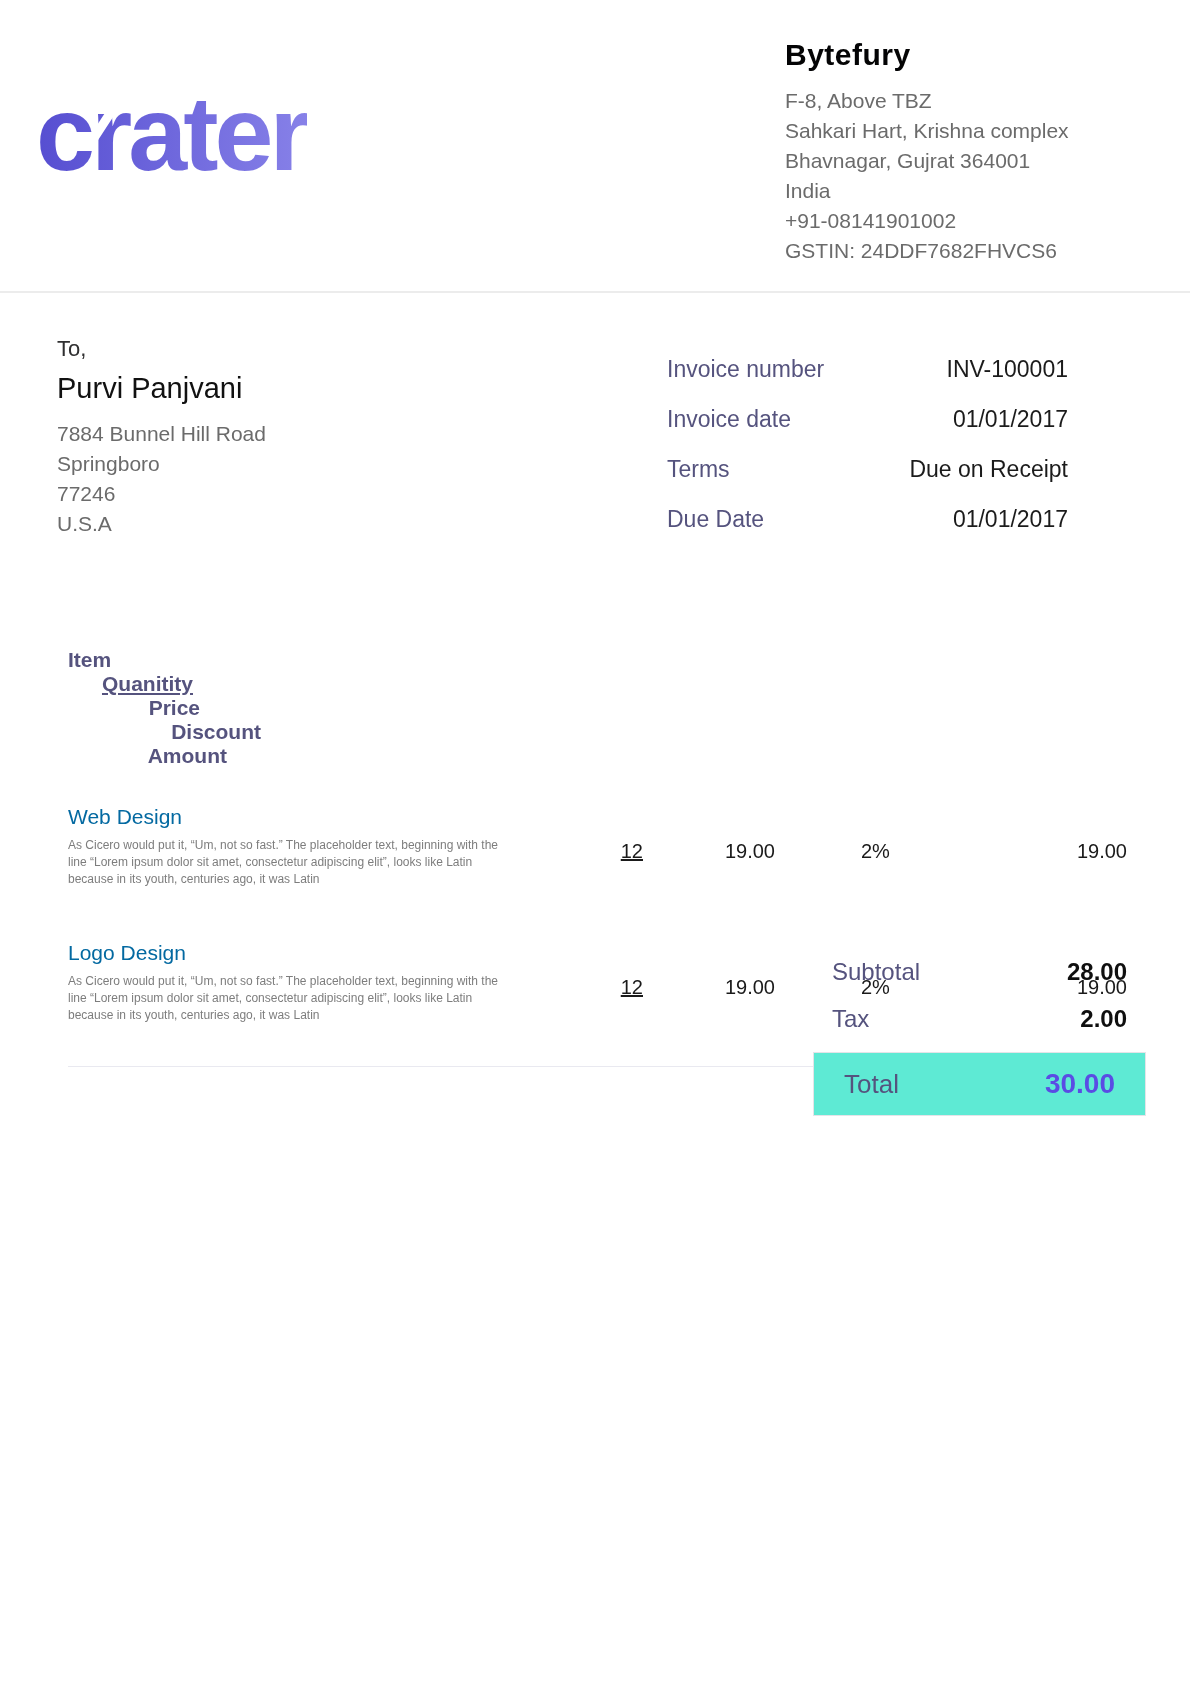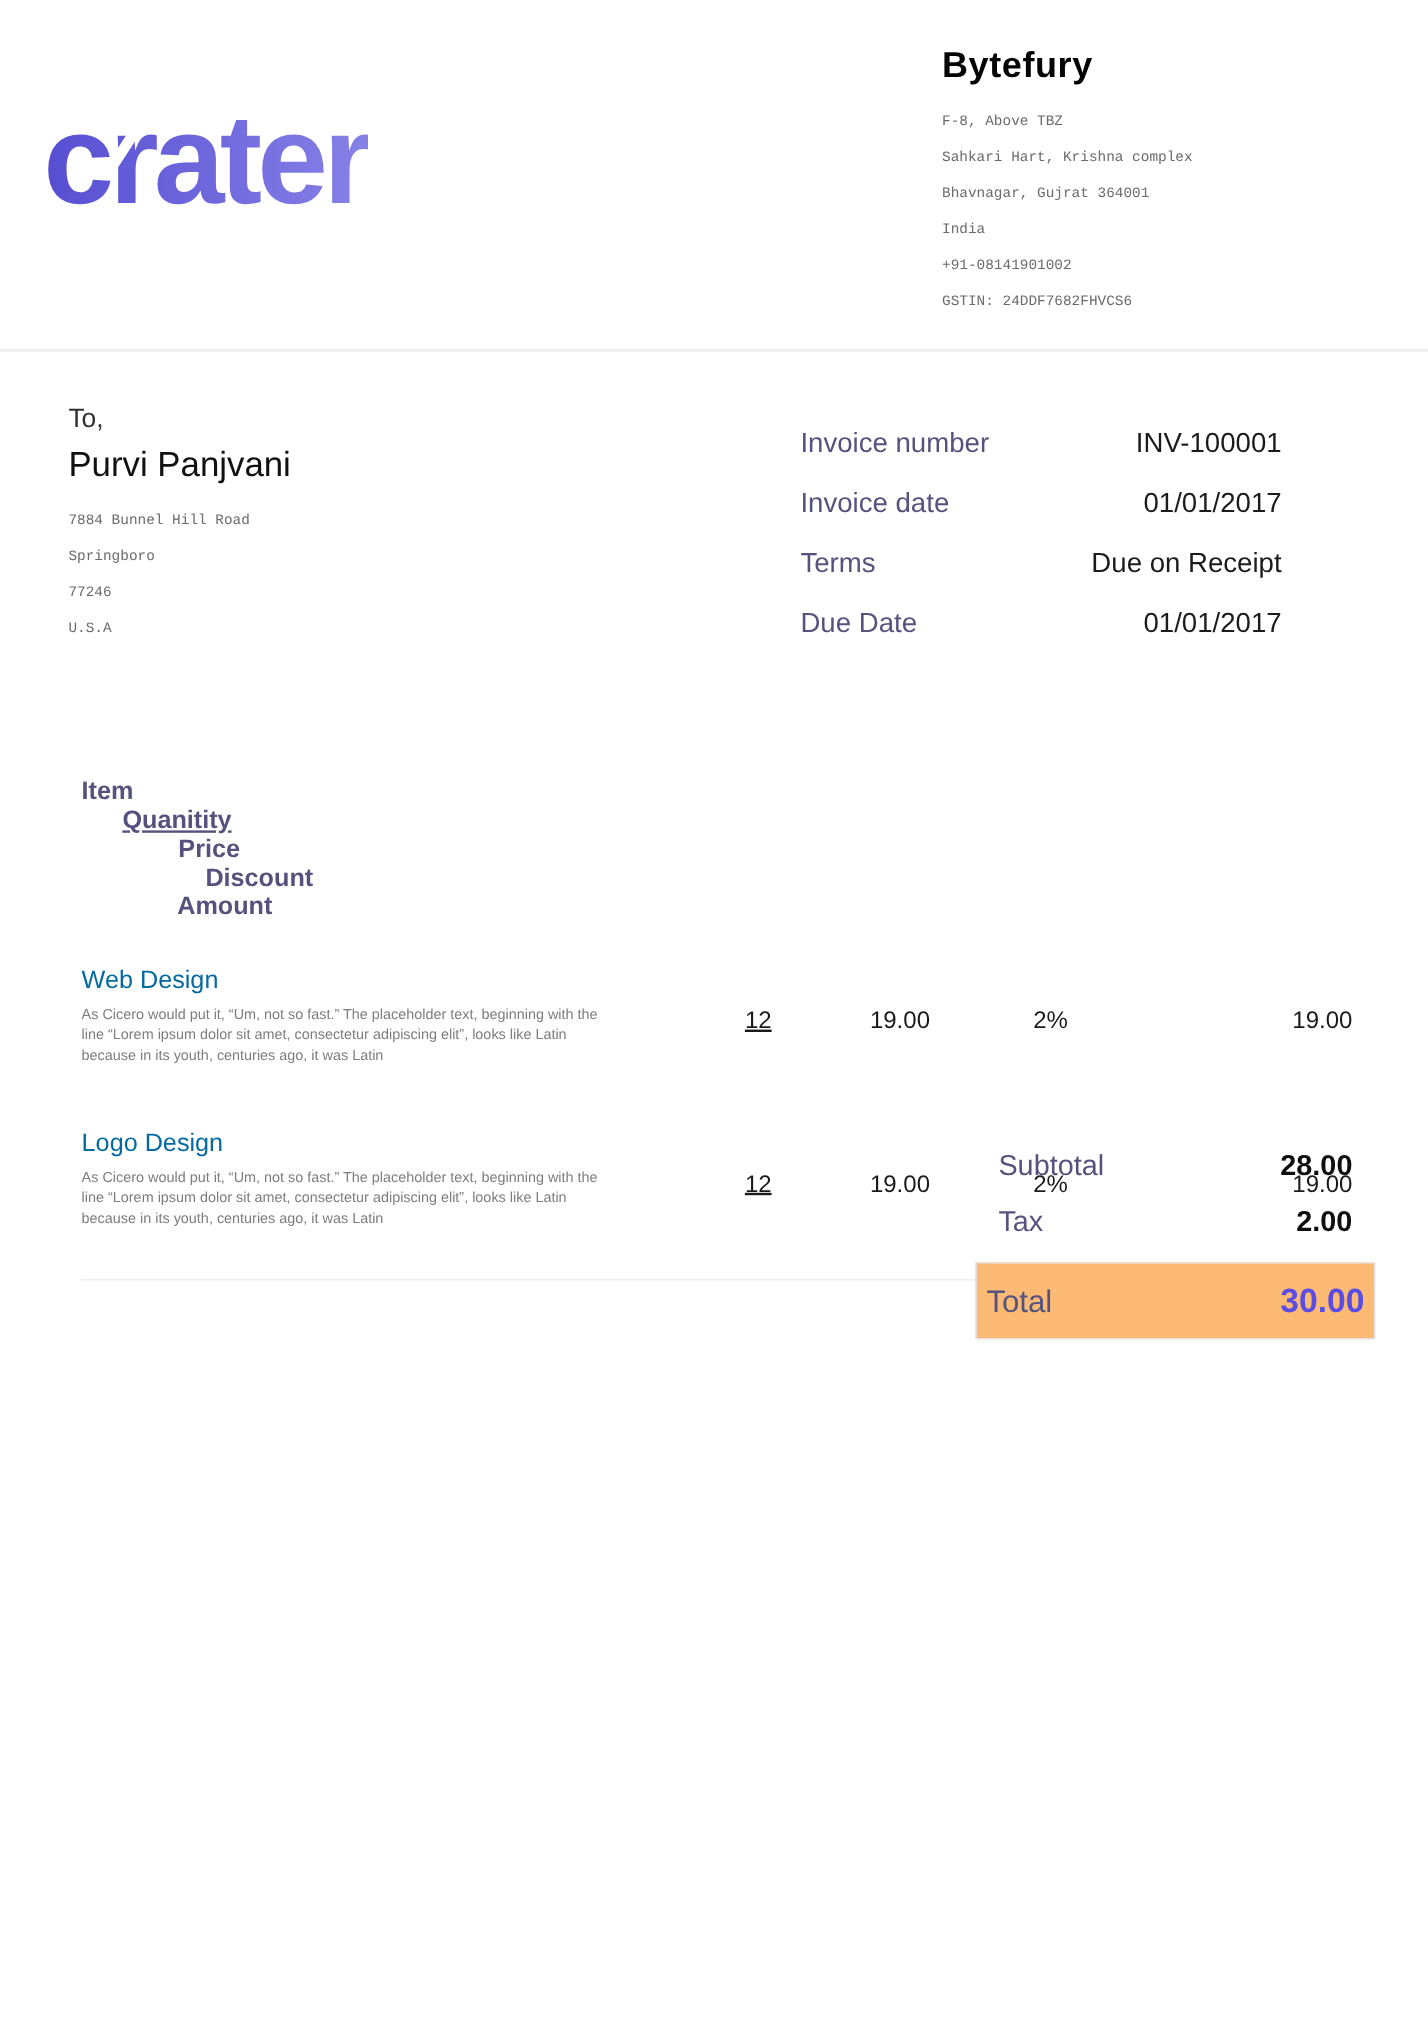--- a/index.html
+++ b/index.html
@@ -13,21 +13,21 @@
   .logo{position:absolute;left:48px;top:80px;font-weight:bold;font-size:106px;letter-spacing:-4px;line-height:1;
     background:linear-gradient(90deg,var(--logo-start,#564ed1),var(--logo-end,#8781e8));
     -webkit-background-clip:text;background-clip:text;color:transparent;}
   .logo-wrap{position:absolute;left:36px;top:80px;width:470px;height:120px;}
   .logo-wrap .logo{left:0;top:0;}
   .slice{position:absolute;background:#ffffff;width:9px;border-radius:4px;}
   .slice.c{left:62px;top:18px;height:54px;transform:rotate(33deg);}
   .slice.r{left:409px;top:42px;height:58px;transform:rotate(33deg);}
   .company{position:absolute;left:785px;top:38px;}
   .company-name{font-size:30px;font-weight:800;color:#040405;margin-bottom:14px;letter-spacing:.5px;}
-  .addr-line{font-size:12px;line-height:30px;color:var(--text-gray,#6b6b6b);font-family:Liberation Mono, monospace;}
+  .addr-line{font-size:21px;line-height:30px;color:var(--text-gray,#6b6b6b);}
   
   .billto{position:absolute;left:57px;top:336px;}
   .billto-label{font-size:22px;color:#2f2f30;margin-bottom:10px;}
   .billto-name{font-size:29px;color:#111;margin-bottom:14px;}
   
   .meta{position:absolute;left:667px;top:356px;width:401px;}
   .meta-row{display:flex;justify-content:space-between;align-items:baseline;margin-bottom:22px;height:28px;}
   .meta-label{font-size:23px;color:var(--label,#55537e);}
   .meta-value{font-size:23px;color:#1b1b1b;}
   
@@ -45,21 +45,21 @@
   .item-title{font-size:21px;font-weight:500;color:#0369a1;margin-bottom:7px;line-height:26px;}
   .item-desc{font-size:12px;line-height:17px;color:var(--desc-gray,#7d7d7d);max-width:456px;}
   .cell{font-size:20px;color:#1a1a1a;padding-top:36px;}
   .cell.col-disc{text-align:left;padding-left:86px;box-sizing:border-box;}
   
   .totals{position:absolute;left:813px;top:958px;width:333px;box-sizing:border-box;}
   .tot-row{display:flex;justify-content:space-between;align-items:flex-start;padding:0 19px;margin-bottom:18px;height:29px;}
   .tot-label{font-size:24px;color:var(--label,#55537e);}
   .tot-value{font-size:24px;font-weight:600;color:#0f0f0f;}
   .total-box{margin-top:16px;border:1px solid #e4e4e8;height:64px;box-sizing:border-box;
-    display:flex;justify-content:space-between;align-items:center;padding:0 8px;background:#fdba74;}
+    display:flex;justify-content:space-between;align-items:center;padding:0 30px;background:#5eead4;}
   .total-label{font-size:26px;color:var(--label,#55537e);}
   .total-value{font-size:28px;font-weight:bold;color:var(--accent,#5a4ce4);}
 </style>
 </head>
 <body style="--accent: #5a4ce4; --label: #55537e; --text-dark: #161616; --text-gray: #6b6b6b; --desc-gray: #7d7d7d; --divider: #ececec; --logo-start: #564ed1; --logo-end: #8781e8;">
 
 <div class="header">
   <div class="logo-wrap">
     <div class="logo">crater</div>
     <div class="slice c"></div>

